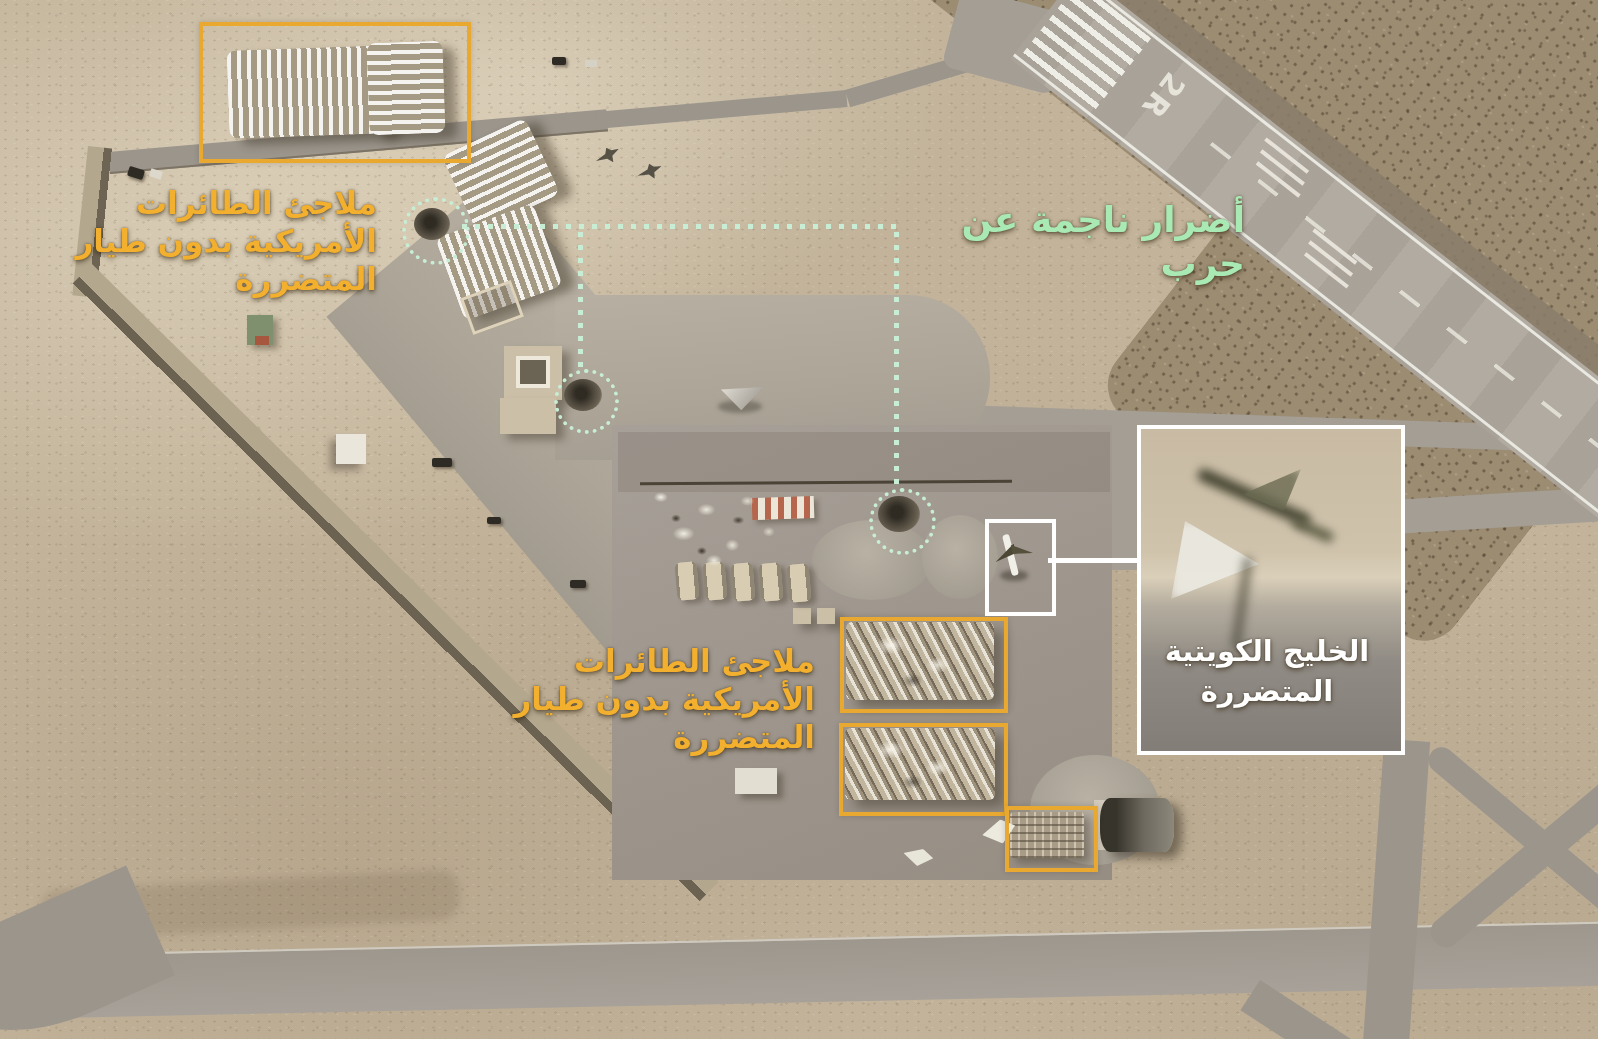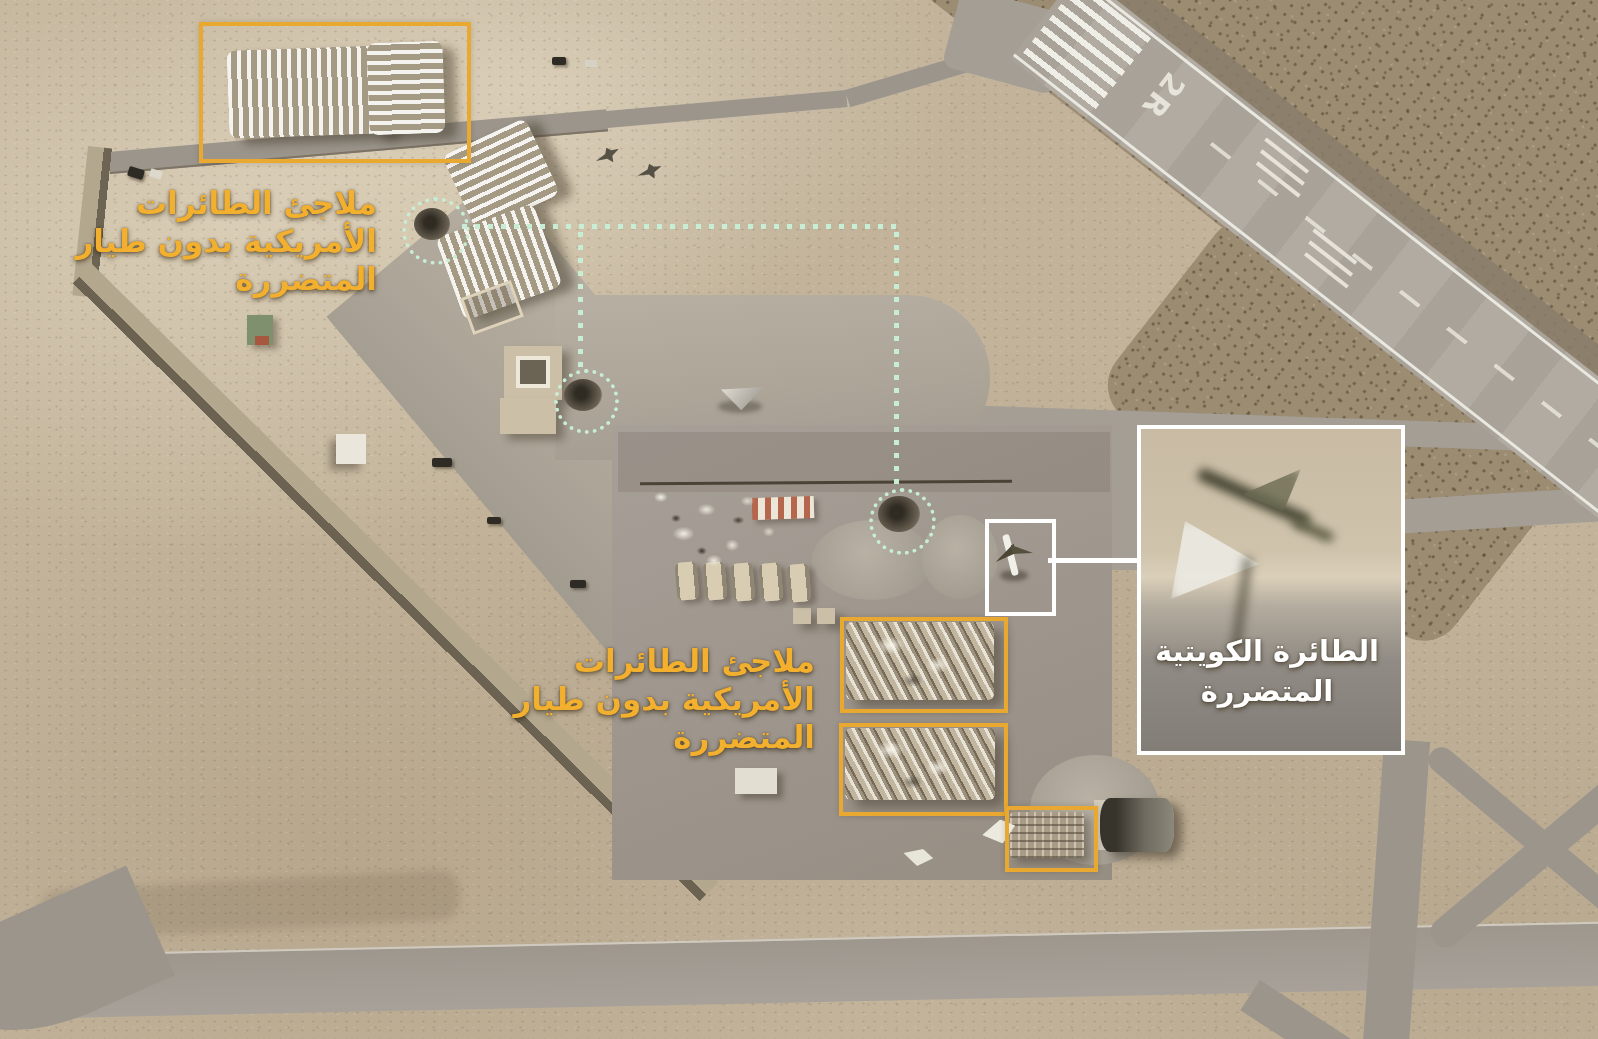--- a/index.html
+++ b/index.html
@@ -220,31 +220,32 @@
 
   <div class="a wbox" style="left:985px;top:519px;width:63px;height:89px"></div>
   <div class="a wline" style="left:1048px;top:558px;width:90px;height:5px"></div>
   <div class="a inset" style="left:1137px;top:425px;width:260px;height:322px">
     <div class="a ip" style="left:52px;top:62px;width:122px;height:13px;background:#474733;border-radius:6px;transform:rotate(24deg)"></div>
     <div class="a ip" style="left:150px;top:96px;width:44px;height:10px;background:#5a5a42;border-radius:5px;transform:rotate(24deg)"></div>
     <div class="a ip" style="left:30px;top:92px;width:88px;height:78px;background:#eae8e0;opacity:.95;clip-path:polygon(0 100%,16% 0,100% 55%)"></div>
     <div class="a ip" style="left:102px;top:40px;width:58px;height:42px;background:#6b6b52;opacity:.8;clip-path:polygon(0 60%,100% 0,70% 100%)"></div>
     <div class="a ip" style="left:96px;top:128px;width:10px;height:92px;background:rgba(58,54,40,.55);transform:rotate(8deg)"></div>
     <div class="a lbl lbl-white" style="left:8px;top:202px;width:236px">
-      <div>الطائرة الكويتية</div>
+      <div>الخليج الكويتية</div>
       <div>المتضررة</div>
     </div>
   </div>
 
   <div class="a lbl lbl-yellow" style="left:55px;top:184px;width:322px">
     <div>ملاجئ الطائرات</div>
     <div>الأمريكية بدون طيار</div>
     <div>المتضررة</div>
   </div>
   <div class="a lbl lbl-yellow" style="left:490px;top:642px;width:325px">
     <div>ملاجئ الطائرات</div>
     <div>الأمريكية بدون طيار</div>
     <div>المتضررة</div>
   </div>
   <div class="a lbl lbl-green" style="left:900px;top:198px;width:345px">
+    <div>أضرار ناجمة عن حرب</div>
   </div>
 
 </div>
 
 </body></html>

